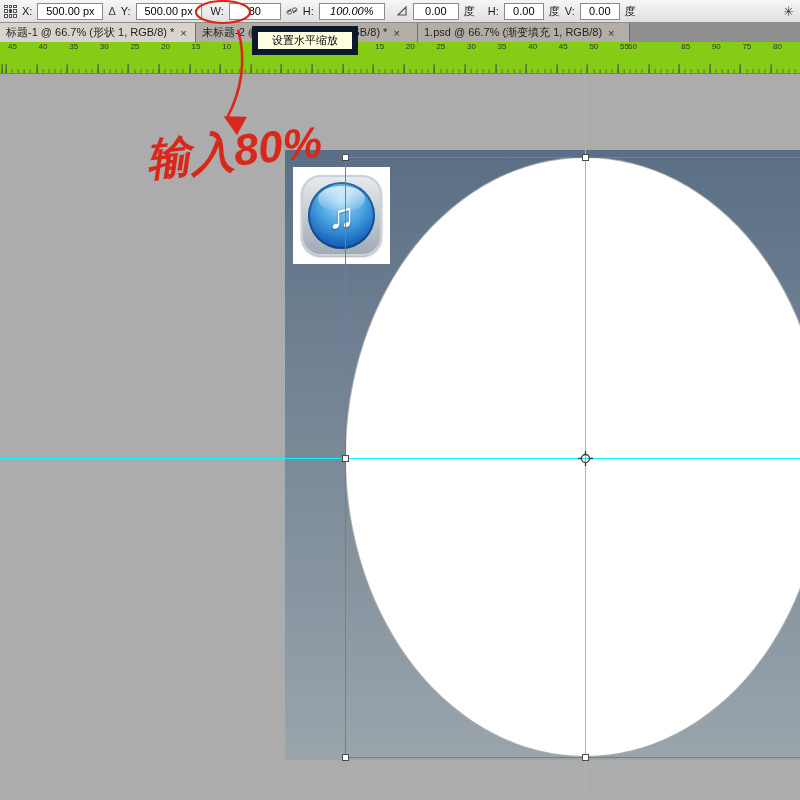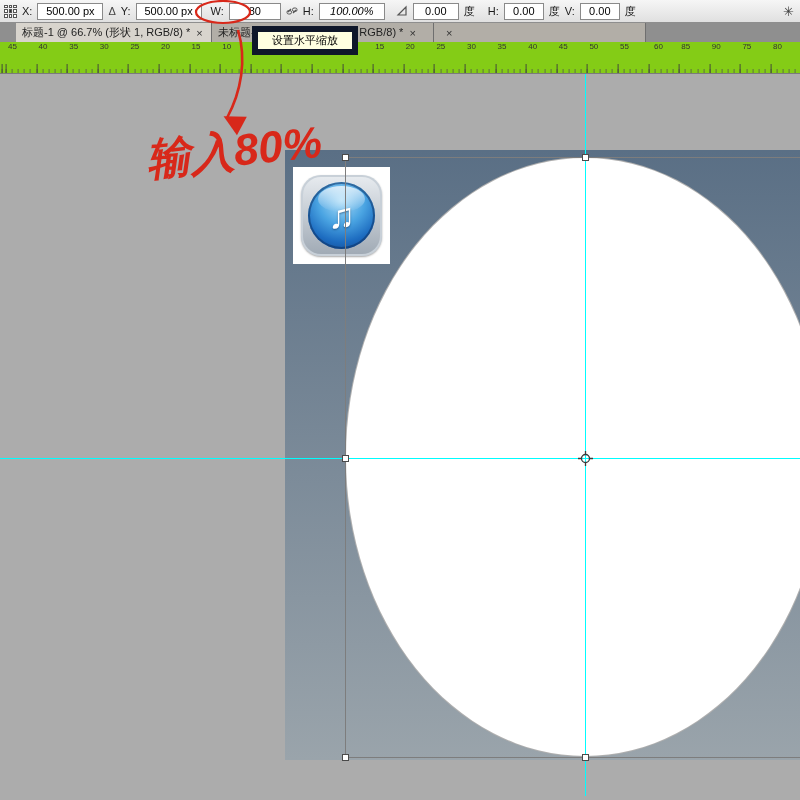--- a/index.html
+++ b/index.html
@@ -39,21 +39,21 @@
   .tab-bar{
     position:absolute; top:23px; left:0; right:0; height:19px;
     background:#8f8f8f; display:flex; z-index:15;
   }
   .tab{
     height:100%; display:flex; align-items:center; padding:0 6px;
     font-size:11px; color:#222; background:#b2aea7;
     border-right:1px solid #6f6f6f; white-space:nowrap; overflow:hidden;
     cursor:pointer; flex:0 0 auto;
   }
-  .tab.active{ background:#d8d4cd;margin-left:16px; }
+  .tab.active{ background:#d8d4cd; }
   .tab .tab-label{ overflow:hidden; text-overflow:clip; }
   .tab .close{ margin-left:6px; font-size:11px; color:#333; }
 
   
   .tooltip{
     position:absolute; top:26px; left:252px; z-index:60;
     background:#ffffe1; border:6px solid #0f172a; color:#000;
     font-size:11px; padding:1px 14px; white-space:nowrap;
   }
 
@@ -180,20 +180,21 @@
 <div class="tab-bar">
     <div class="tab active" style="width: 196px;">
       <span class="tab-label">标题-1 @ 66.7% (形状 1, RGB/8) *</span>
       <span class="close">×</span>
     </div>
     <div class="tab" style="width: 222px;">
       <span class="tab-label">未标题-2 @ 66.7% (形状 12, RGB/8) *</span>
       <span class="close">×</span>
     </div>
     <div class="tab" style="width: 212px;">
+      <span class="tab-label">1.psd @ 66.7% (渐变填充 1, RGB/8)</span>
       <span class="close">×</span>
     </div>
   </div>
 <div class="tooltip">设置水平缩放</div>
 
 <div class="ruler">
   <div class="ticks-minor"></div>
   <div class="ticks-major"></div>
 <span class="num" style="left: 8px;">45</span>
     <span class="num" style="left: 38.6px;">40</span>
@@ -209,21 +210,21 @@
     <span class="num" style="left: 344.6px;">10</span>
     <span class="num" style="left: 375.2px;">15</span>
     <span class="num" style="left: 405.8px;">20</span>
     <span class="num" style="left: 436.4px;">25</span>
     <span class="num" style="left: 467px;">30</span>
     <span class="num" style="left: 497.6px;">35</span>
     <span class="num" style="left: 528.2px;">40</span>
     <span class="num" style="left: 558.8px;">45</span>
     <span class="num" style="left: 589.4px;">50</span>
     <span class="num" style="left: 620px;">55</span>
-    <span class="num" style="left: 654px;">60</span>
+    <span class="num" style="left: 628px;">60</span>
     <span class="num" style="left: 681.2px;">85</span>
     <span class="num" style="left: 711.8px;">90</span>
     <span class="num" style="left: 742.4px;">75</span>
     <span class="num" style="left: 773px;">80</span>
   </div>
 
 <div class="canvas-area">
   <div class="document"></div>
 
   <div class="shape-ellipse"></div>

